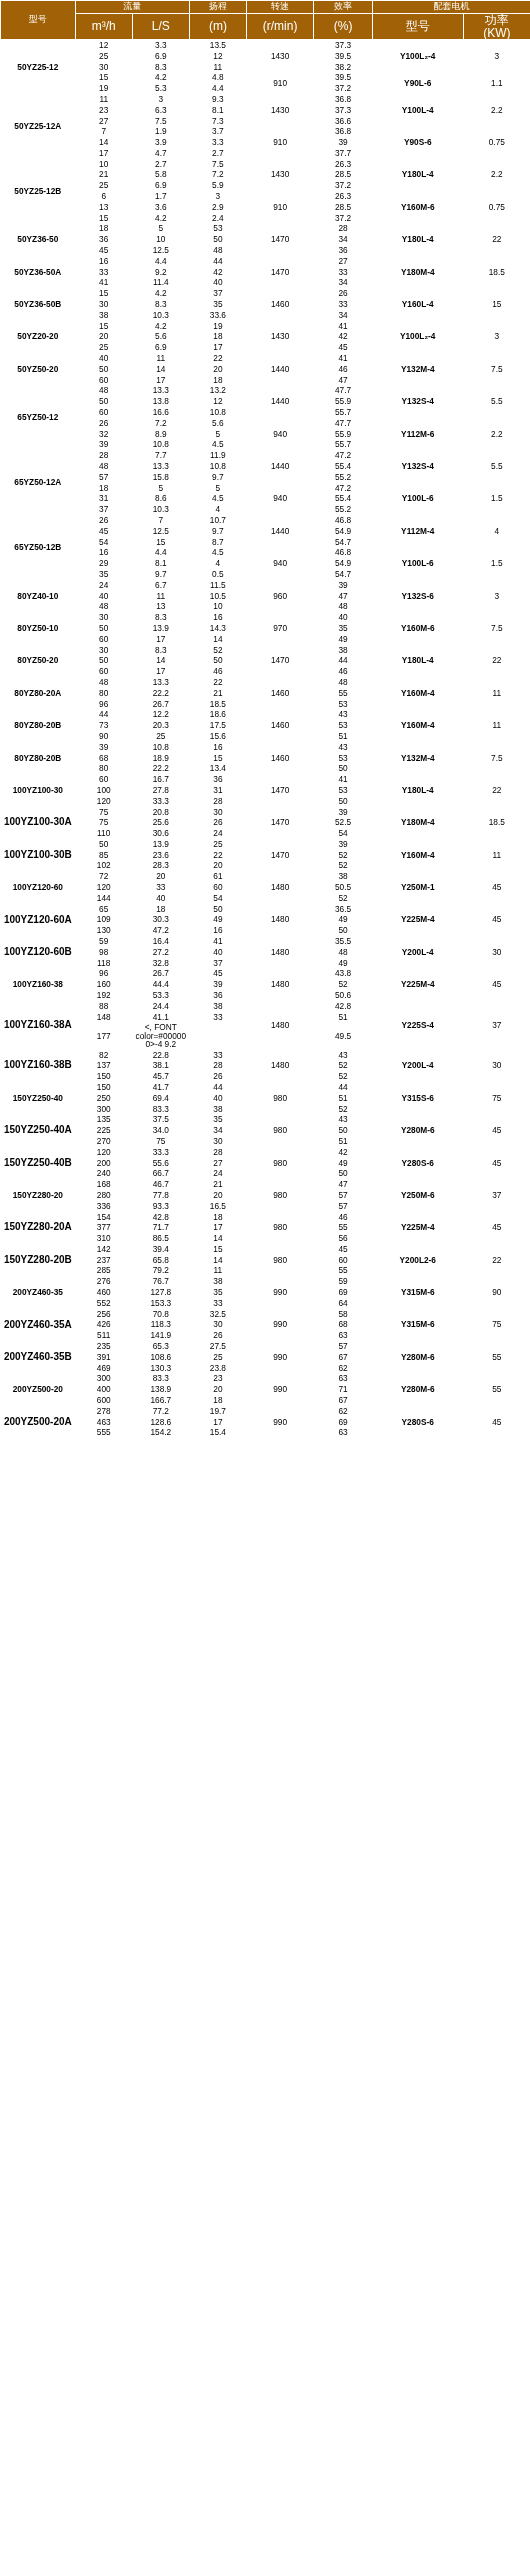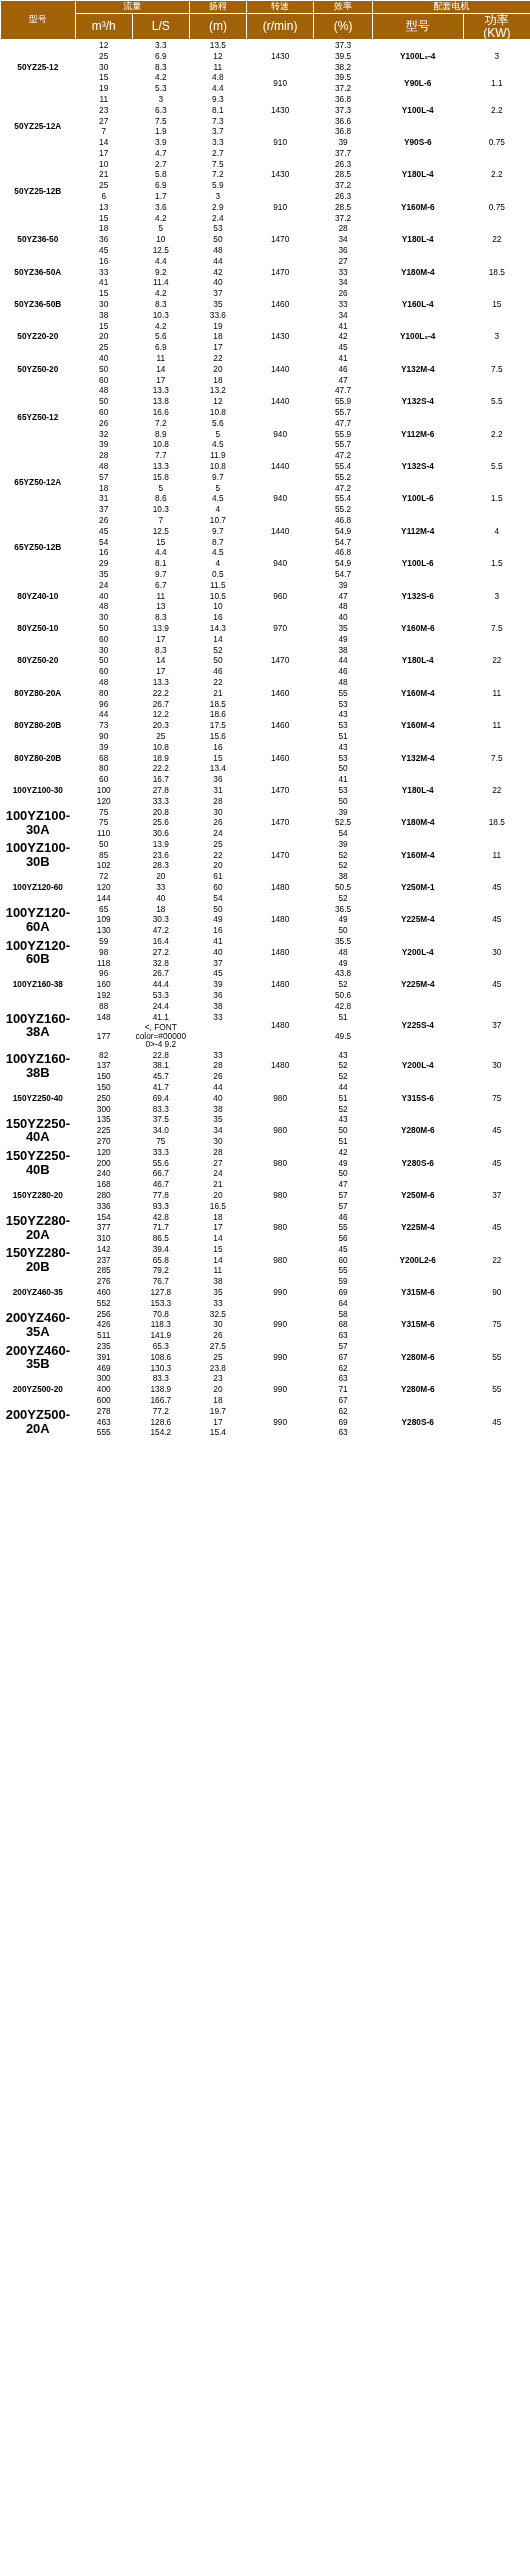--- a/index.html
+++ b/index.html
@@ -45,21 +45,21 @@
     font-size: 12px;
     height: 12.4px;
   }
   
   td.gcell {
     background: #00a03a;
     color: #ffffff;
     font-weight: bold;
     font-size: 8.3px;
   }
-  td.gcell.small { font-size: 13px; }
+  td.gcell.small { font-size: 10px; }
   td.tiny { font-size: 6.2px; line-height: 1.0; }
   col.c0 { width: 51px; }
   col.c1 { width: 39px; }
   col.c2 { width: 39px; }
   col.c3 { width: 39px; }
   col.c4 { width: 46px; }
   col.c5 { width: 40px; }
   col.c6 { width: 62px; }
   col.c7 { width: 46px; }
 </style>

